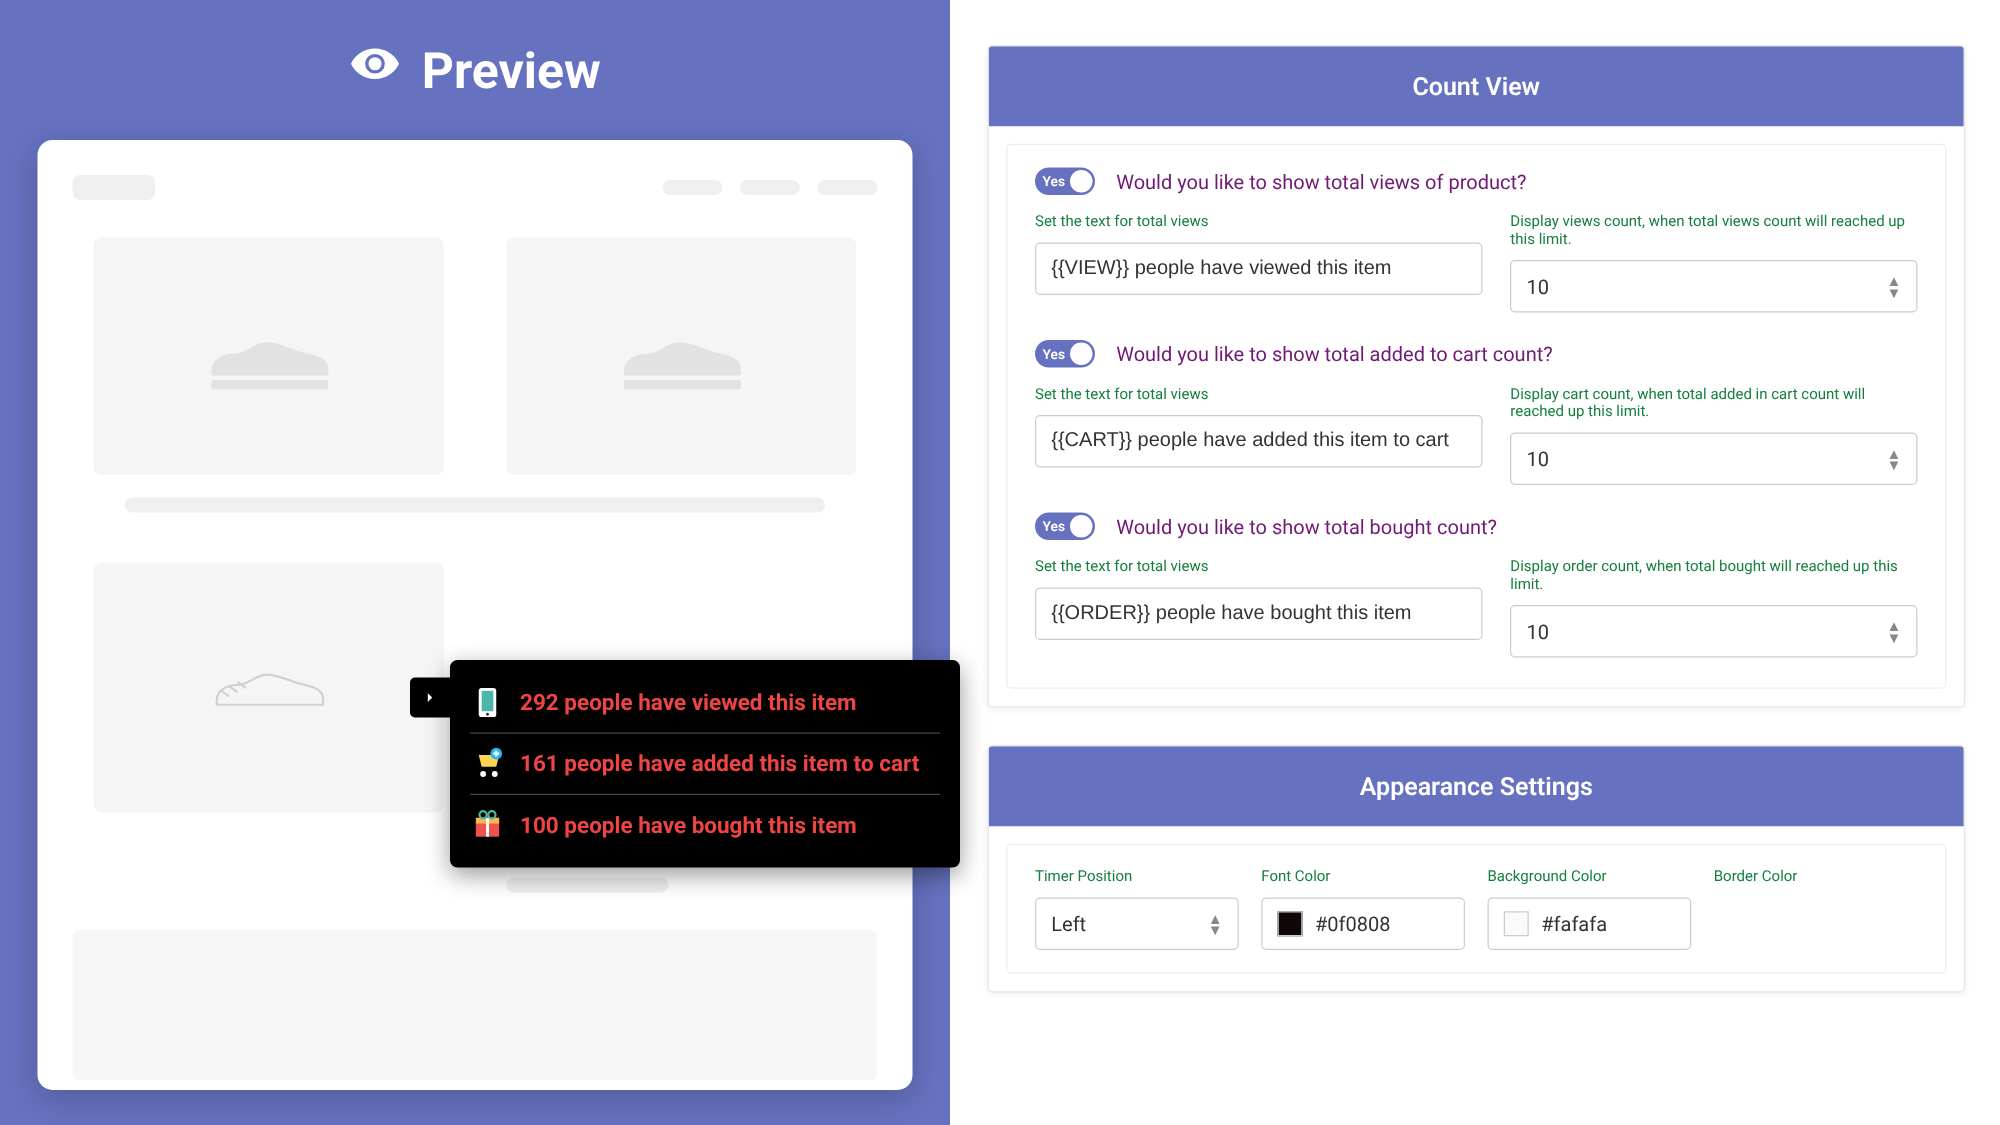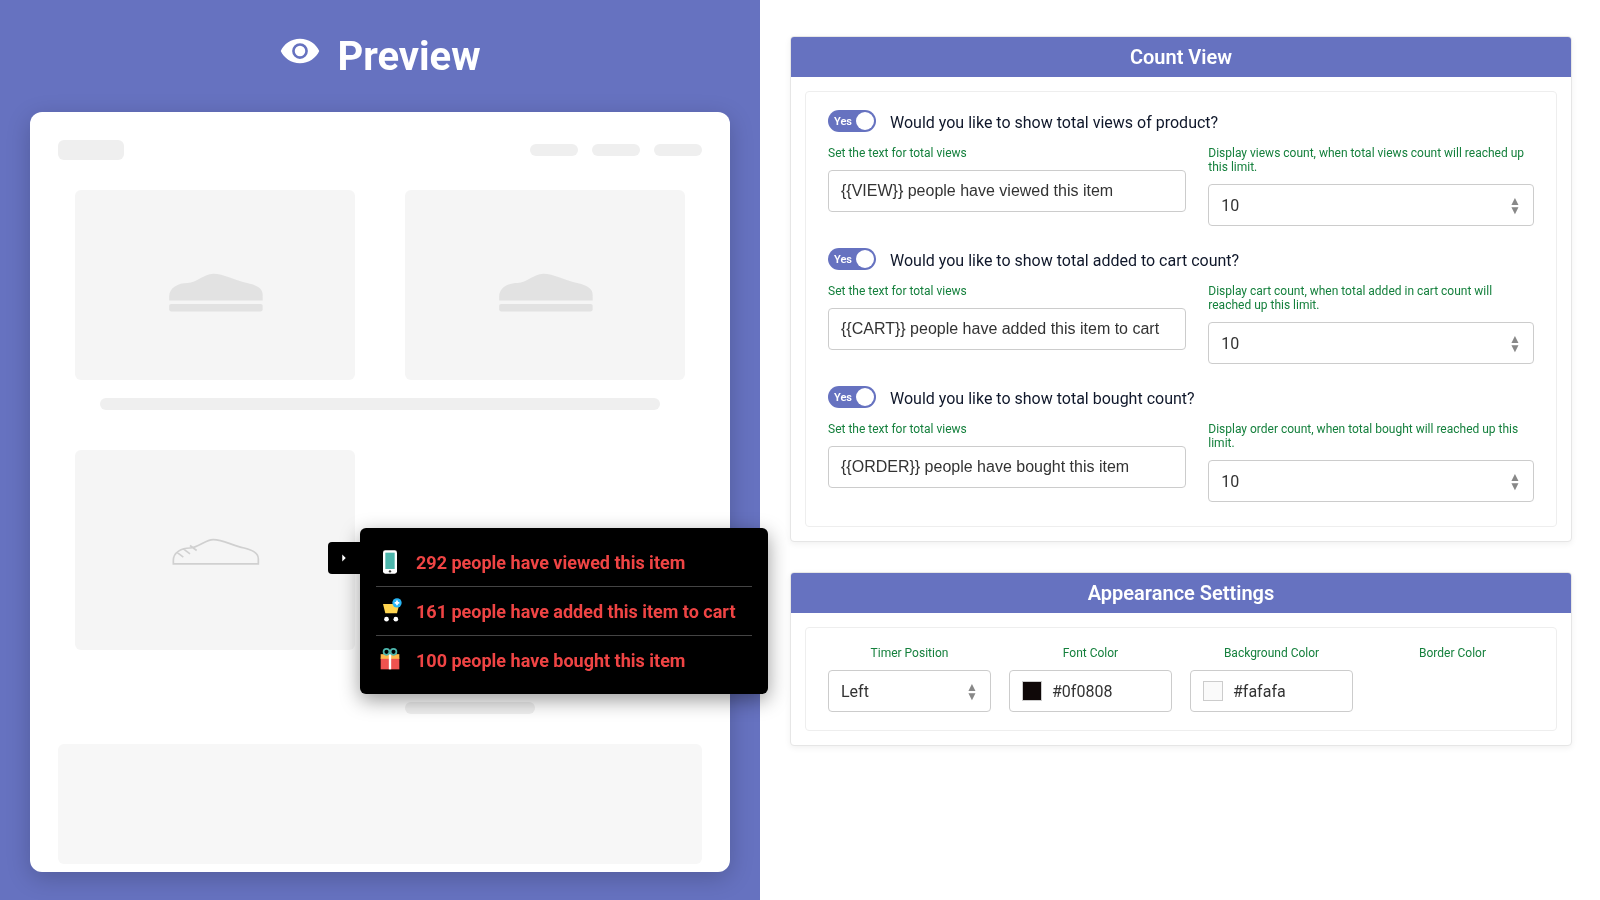--- a/index.html
+++ b/index.html
@@ -92,42 +92,42 @@
   }
   .settings-card {
     border:1px solid #e6e6e6;
     border-radius:4px;
     background:#fff;
     box-shadow: 0 2px 6px rgba(0,0,0,0.06);
     overflow:hidden;
   }
   .card-header {
     background:#6672c0; color:#fff;
-    text-align:center; padding:8px 0;
+    text-align:center; padding:20px 0;
     font-size:20px; font-weight:600;
   }
   .card-body {
     background:#fff;
     margin:14px;
     border:1px solid #eee;
     border-radius:4px;
     padding:18px 22px;
   }
-  .toggle-row { display:flex; align-items:flex-end; gap:14px; margin-bottom:14px; }
+  .toggle-row { display:flex; align-items:center; gap:2px; margin-bottom:14px; }
   .toggle {
     width:48px; height:22px; background:#6672c0; border-radius:12px;
     position:relative; display:flex; align-items:center;
     color:#fff; font-size:11px; font-weight:600; padding-left:6px;
     cursor:pointer;
   }
   .toggle-knob {
     position:absolute; right:2px; top:2px;
     width:18px; height:18px; background:#fff; border-radius:50%;
   }
-  .toggle-label { color:#0f172a; font-size:16px; }
+  .toggle-label { color:#701a75; font-size:16px;margin-left:15px; }
   .field-row { display:flex; gap:22px; margin-bottom:22px; }
   .field-col { display:flex; flex-direction:column; gap:10px;}
   .field-col.wide { flex:1.1; }
   .field-col.narrow { flex:1; }
   .field-label { color:#15803d; font-size:12px; }
   .text-input, .select-input {
     border:1px solid #ccc; border-radius:4px;
     height:42px; padding:0 12px; font-size:16px; color:#333;
     background:#fff;
   }
@@ -135,21 +135,21 @@
   .select-input .spinner { color:#888; font-size:12px; line-height:8px; display:flex; flex-direction:column; gap:1px;}
   
   .appearance-body {
     background:#fff;
     margin:14px;
     border:1px solid #eee;
     border-radius:4px;
     padding:18px 22px;
     display:flex; gap:18px;
   }
-  .app-col { flex:1; display:flex; flex-direction:column; gap:10px;text-align:center;}
+  .app-col { flex:1; display:flex; flex-direction:column; gap:10px;}
   .color-input {
     border:1px solid #ccc; border-radius:4px;
     height:42px; padding:0 12px; font-size:16px; color:#333;
     display:flex; align-items:center; gap:10px;
   }
   .color-swatch { width:20px; height:20px; border:1px solid #ccc;}
 </style>
 </head>
 <body>
 

